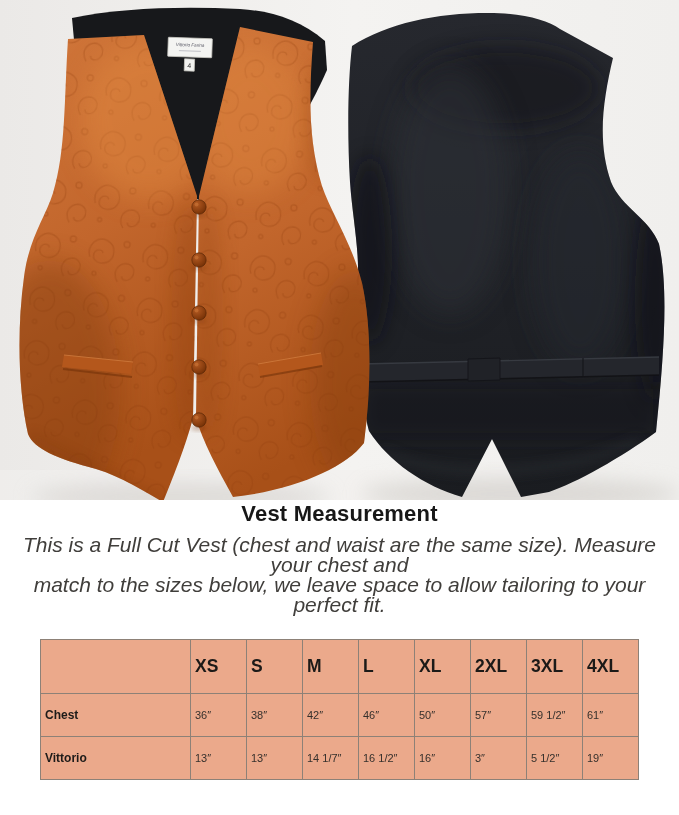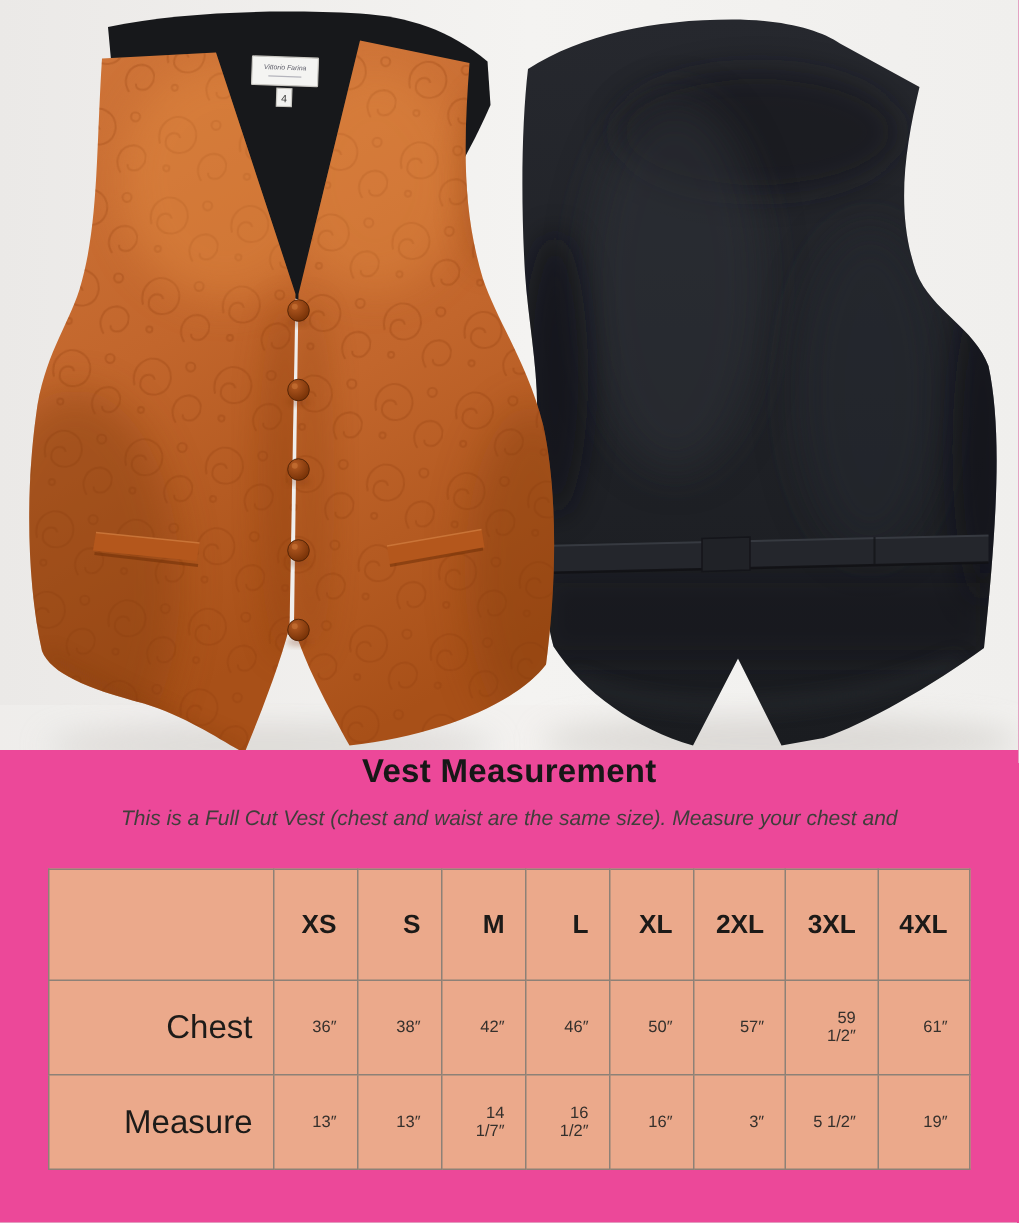--- a/index.html
+++ b/index.html
@@ -1,65 +1,65 @@
 <!DOCTYPE html>
 <html><head>
 <meta charset="utf-8">
 <style>
   html,body{margin:0;padding:0;background:#dddddd;}
   .page{
     position:relative;
     width:679px;height:815px;
-    background:#ec4899;
+    background:#ffffff;
     font-family:"Liberation Sans",sans-serif;
     overflow:hidden;
     margin:0 auto;
   }
   .photo{height:500px;}
   .photo svg{display:block;}
   .measure{text-align:center;margin-top:1px;}
   .measure h2{
     margin:0;
     font-size:22px;
     line-height:26px;
     font-weight:bold;
     color:#171717;
     letter-spacing:.2px;
   }
   .measure p{
     margin:8px 0 0;
     font-style:italic;
-    font-size:14px;
+    font-size:21px;
     line-height:20px;
     color:#403e3b;
   }
   .size-table{
     border-collapse:collapse;
     table-layout:fixed;
     margin:24px auto 0;
     background:#eba98b;
   }
   .size-table col.c-label{width:150px;}
   .size-table col.c-size{width:56px;}
   .size-table th,.size-table td{
     border:1px solid var(--grid,#8d8177);
-    text-align:right;
+    text-align:left;
     vertical-align:middle;
-    padding:14px;
+    padding:4px;
   }
   .size-table thead th{
     height:45px;
     font-size:17.5px;
     font-weight:bold;
     color:#1c1a18;
   }
   .size-table tbody th{
     height:34px;
-    font-size:22px;
-    font-weight:normal;
+    font-size:12px;
+    font-weight:bold;
     color:#1d1b19;
   }
   .size-table tbody td{
     height:34px;
     font-size:11px;
     font-weight:normal;
     color:#35302c;
   }
 </style>
 </head>
@@ -222,20 +222,21 @@
           <text x="190" y="68" font-size="7" fill="#333333" text-anchor="middle">4</text>
         </g>
       </g>
     </svg>
   </div>
 
   <div class="measure">
     <h2>Vest Measurement</h2>
     <p>
       <span>This is a Full Cut Vest (chest and waist are the same size). Measure your chest and</span><br>
+      <span>match to the sizes below, we leave space to allow tailoring to your perfect fit.</span>
     </p>
   </div>
 
   <table class="size-table" style="background: rgb(235, 169, 139); --grid: #8d8177;">
     <colgroup>
       <col class="c-label">
         <col class="c-size">
         <col class="c-size">
         <col class="c-size">
         <col class="c-size">
@@ -263,21 +264,21 @@
         <td>36″</td>
         <td>38″</td>
         <td>42″</td>
         <td>46″</td>
         <td>50″</td>
         <td>57″</td>
         <td>59 1/2″</td>
         <td>61″</td>
       </tr>
       <tr>
-        <th>Measure</th>
+        <th>Vittorio</th>
         <td>13″</td>
         <td>13″</td>
         <td>14 1/7″</td>
         <td>16 1/2″</td>
         <td>16″</td>
         <td>3″</td>
         <td>5 1/2″</td>
         <td>19″</td>
       </tr>
     </tbody>

